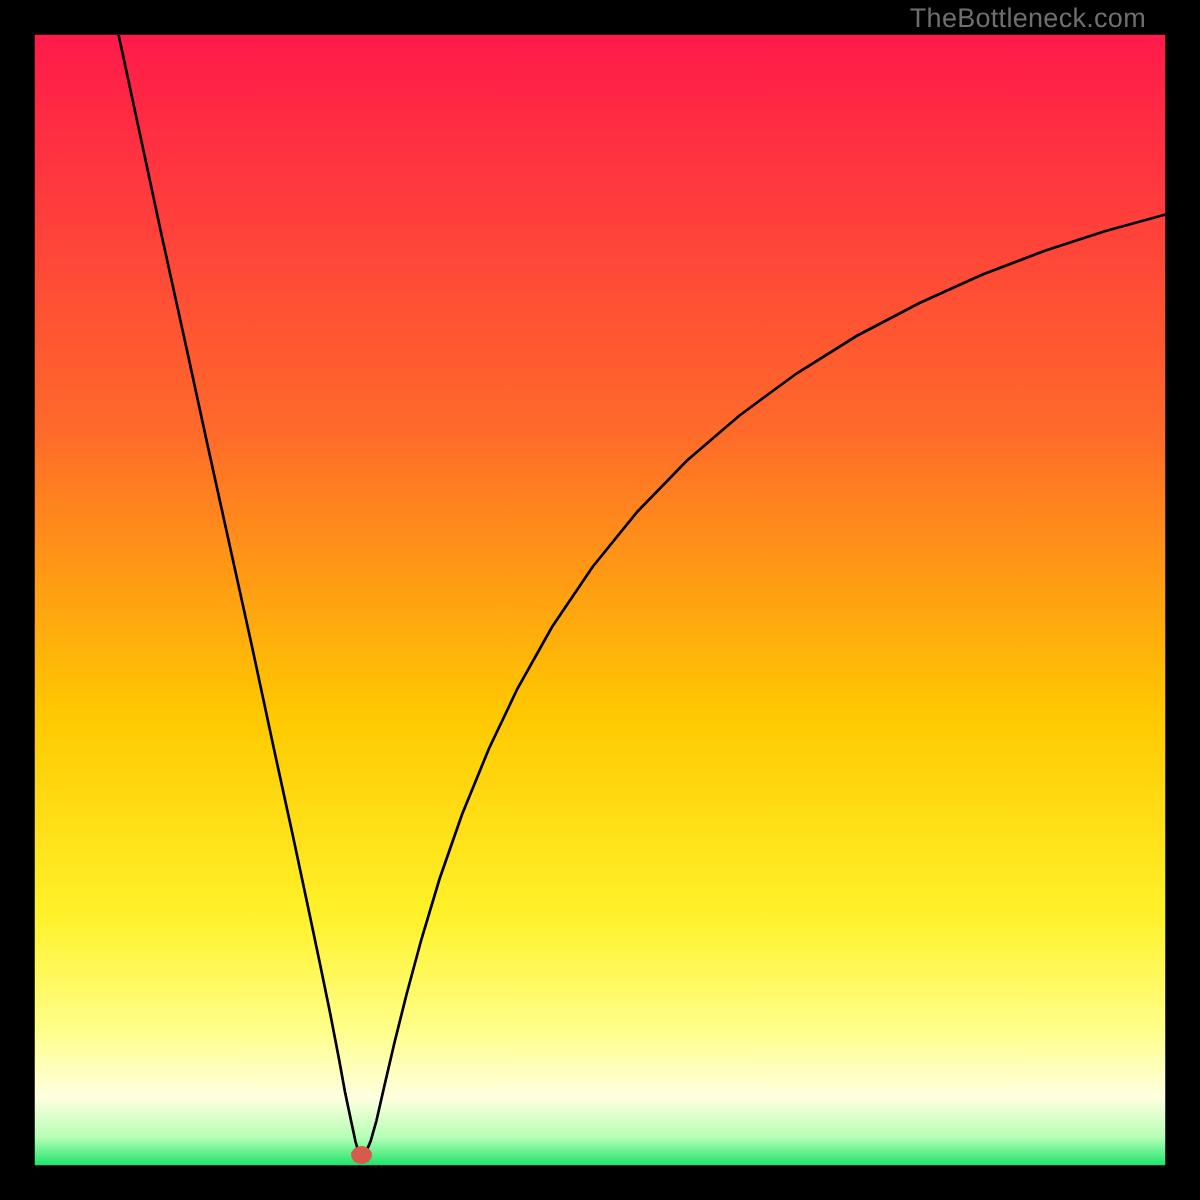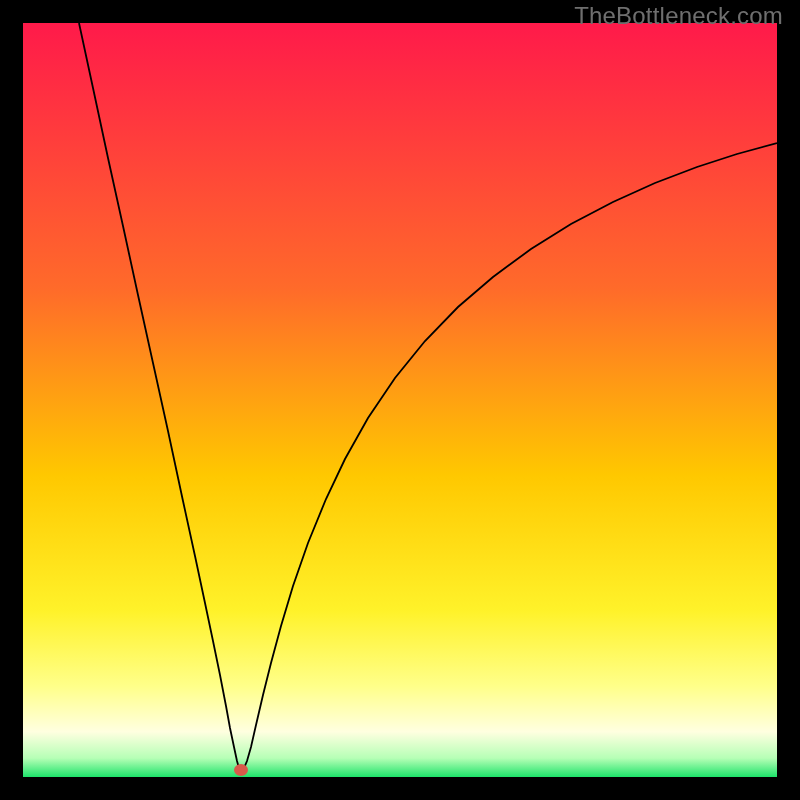--- a/index.html
+++ b/index.html
@@ -21,24 +21,24 @@
   svg.plot {
     position: absolute;
     left: 0;
     top: 0;
     width: 754px;
     height: 754px;
   }
   .watermark {
     position: absolute;
     top: 2px;
-    right: 17px;
+    right: 36px;
     color: #6f6f6f;
     font-family: Arial, Helvetica, sans-serif;
-    font-size: 24px;
+    font-size: 18px;
     letter-spacing: 0.2px;
   }
 </style>
 </head>
 <body>
 
 <div class="frame">
   <svg class="plot" viewBox="0 0 754 754" preserveAspectRatio="none">
     <defs>
       <linearGradient id="bg-grad" x1="0" y1="0" x2="0" y2="1">

